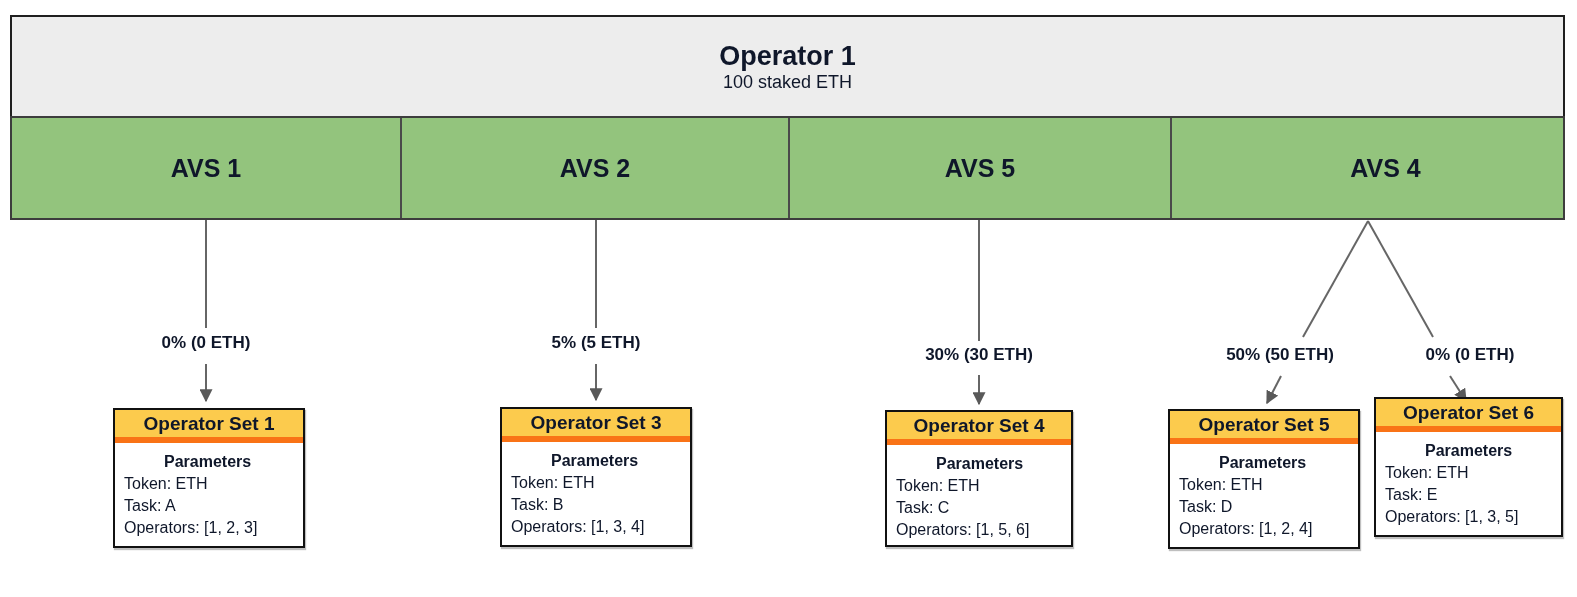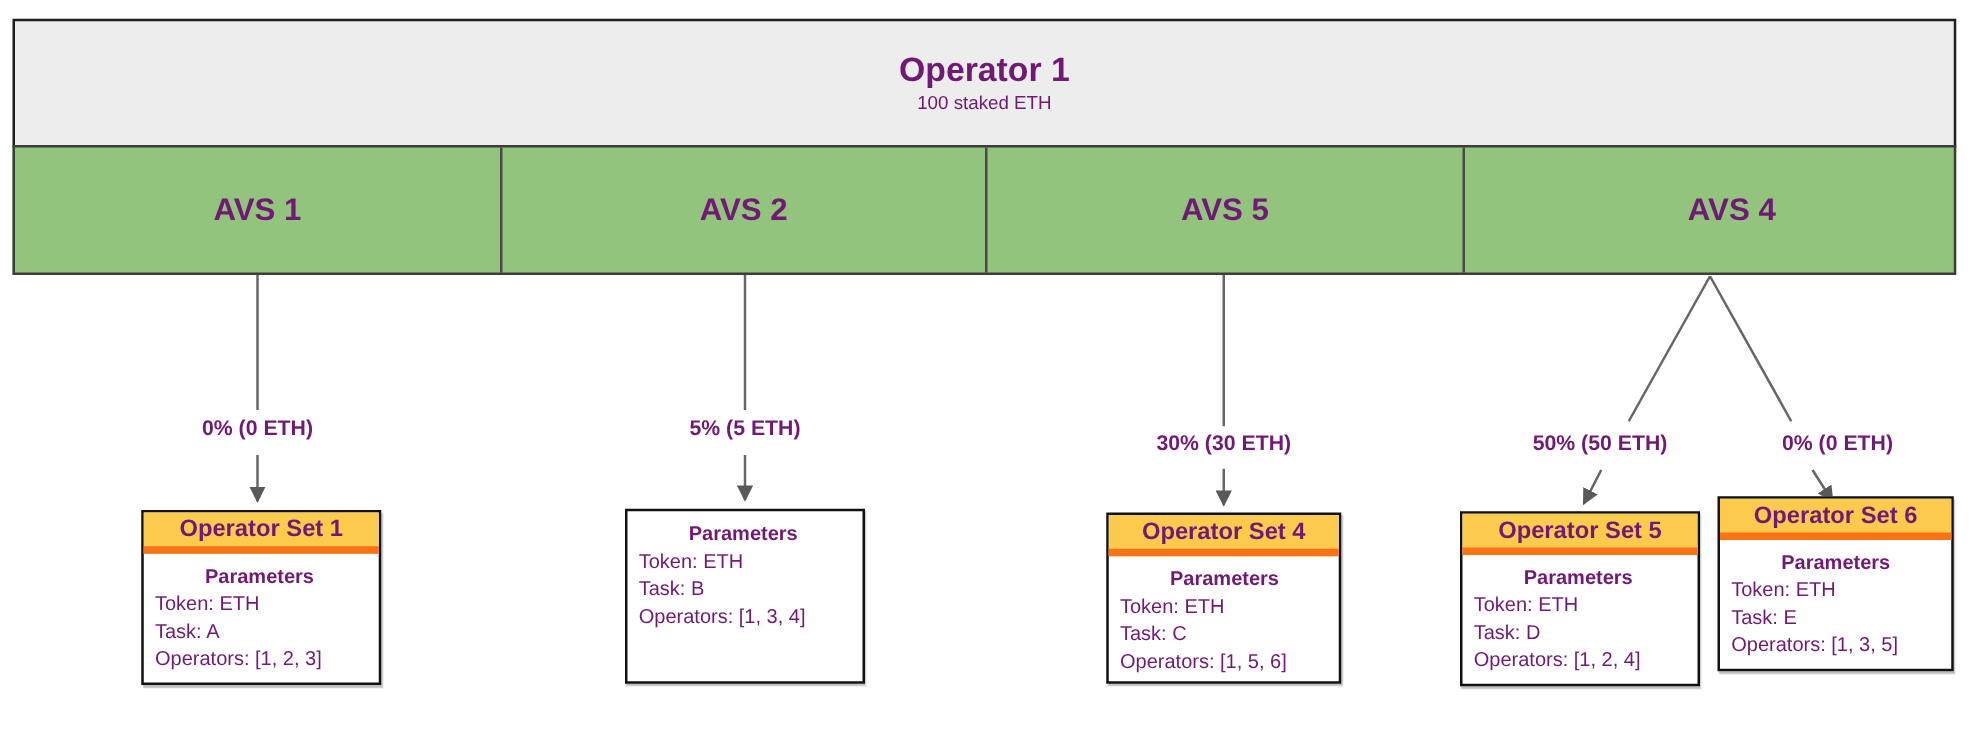--- a/index.html
+++ b/index.html
@@ -6,42 +6,42 @@
   body {
     font-family: "Liberation Sans", "DejaVu Sans", sans-serif;
     background: #ffffff;
   }
   #canvas {
     position: relative;
     width: 1577px;
     height: 597px;
     background: #ffffff;
     overflow: hidden;
-    color: #701a75;
+    color: #0f172a;
   }
 
   
   .op-box {
     position: absolute;
     left: 10px; top: 15px;
     width: 1555px; height: 103px;
     background: #ededed;
     border: 2px solid #1f1f1f;
     display: flex;
     flex-direction: column;
     align-items: center;
     justify-content: center;
   }
   .op-title {
     font-size: 27px;
     font-weight: bold;
     line-height: 32px;
   }
   .op-sub {
-    font-size: 15px;
+    font-size: 18px;
     line-height: 21px;
   }
 
   
   .avs-row {
     position: absolute;
     left: 10px; top: 116px;
     width: 1555px; height: 104px;
     background: #93c47d;
     border: 2px solid #3d3d3d;
@@ -170,20 +170,23 @@
     </div>
     <div class="set-body">
       <div class="param-heading">Parameters</div>
       <div class="param-line">Token: ETH</div>
       <div class="param-line">Task: A</div>
       <div class="param-line">Operators: [1, 2, 3]</div>
     </div>
   </div>
 
   <div class="set-box" style="left:500px; top:407px; width:192px">
+    <div class="set-header">
+      <span>Operator Set 3</span>
+    </div>
     <div class="set-body">
       <div class="param-heading">Parameters</div>
       <div class="param-line">Token: ETH</div>
       <div class="param-line">Task: B</div>
       <div class="param-line">Operators: [1, 3, 4]</div>
     </div>
   </div>
 
   <div class="set-box" style="left:885px; top:410px; width:188px; height:137px">
     <div class="set-header">

